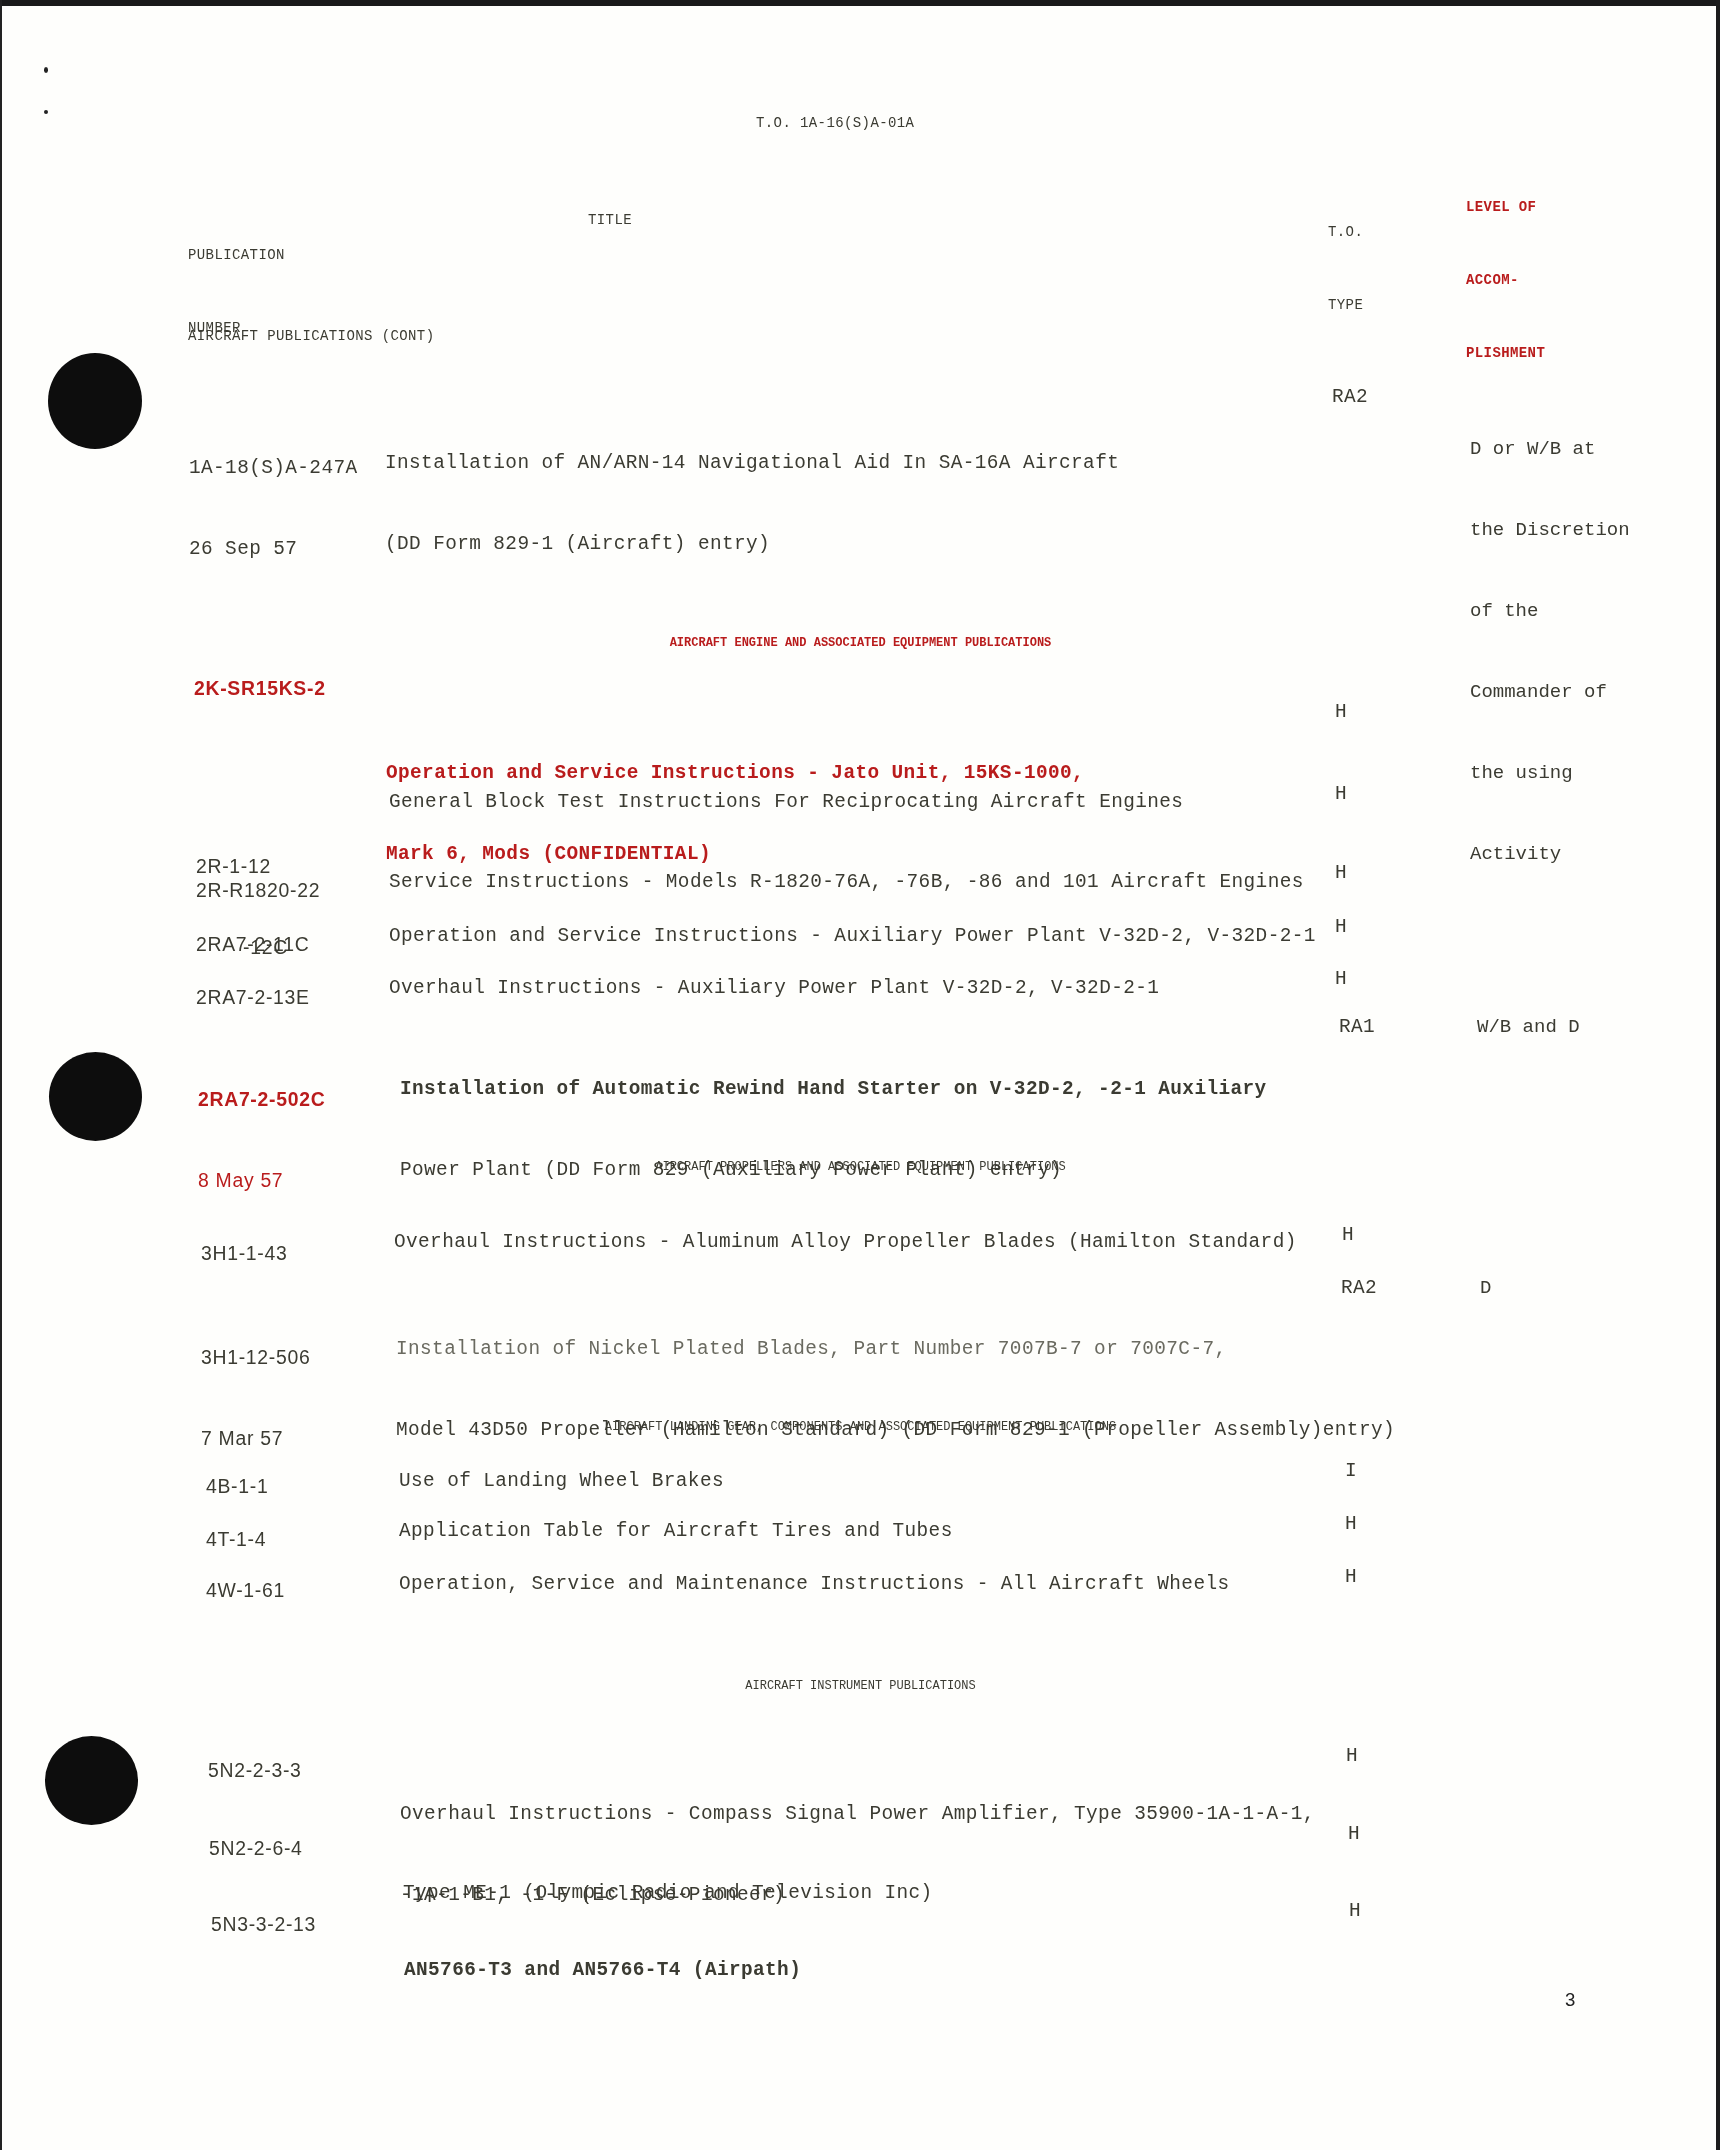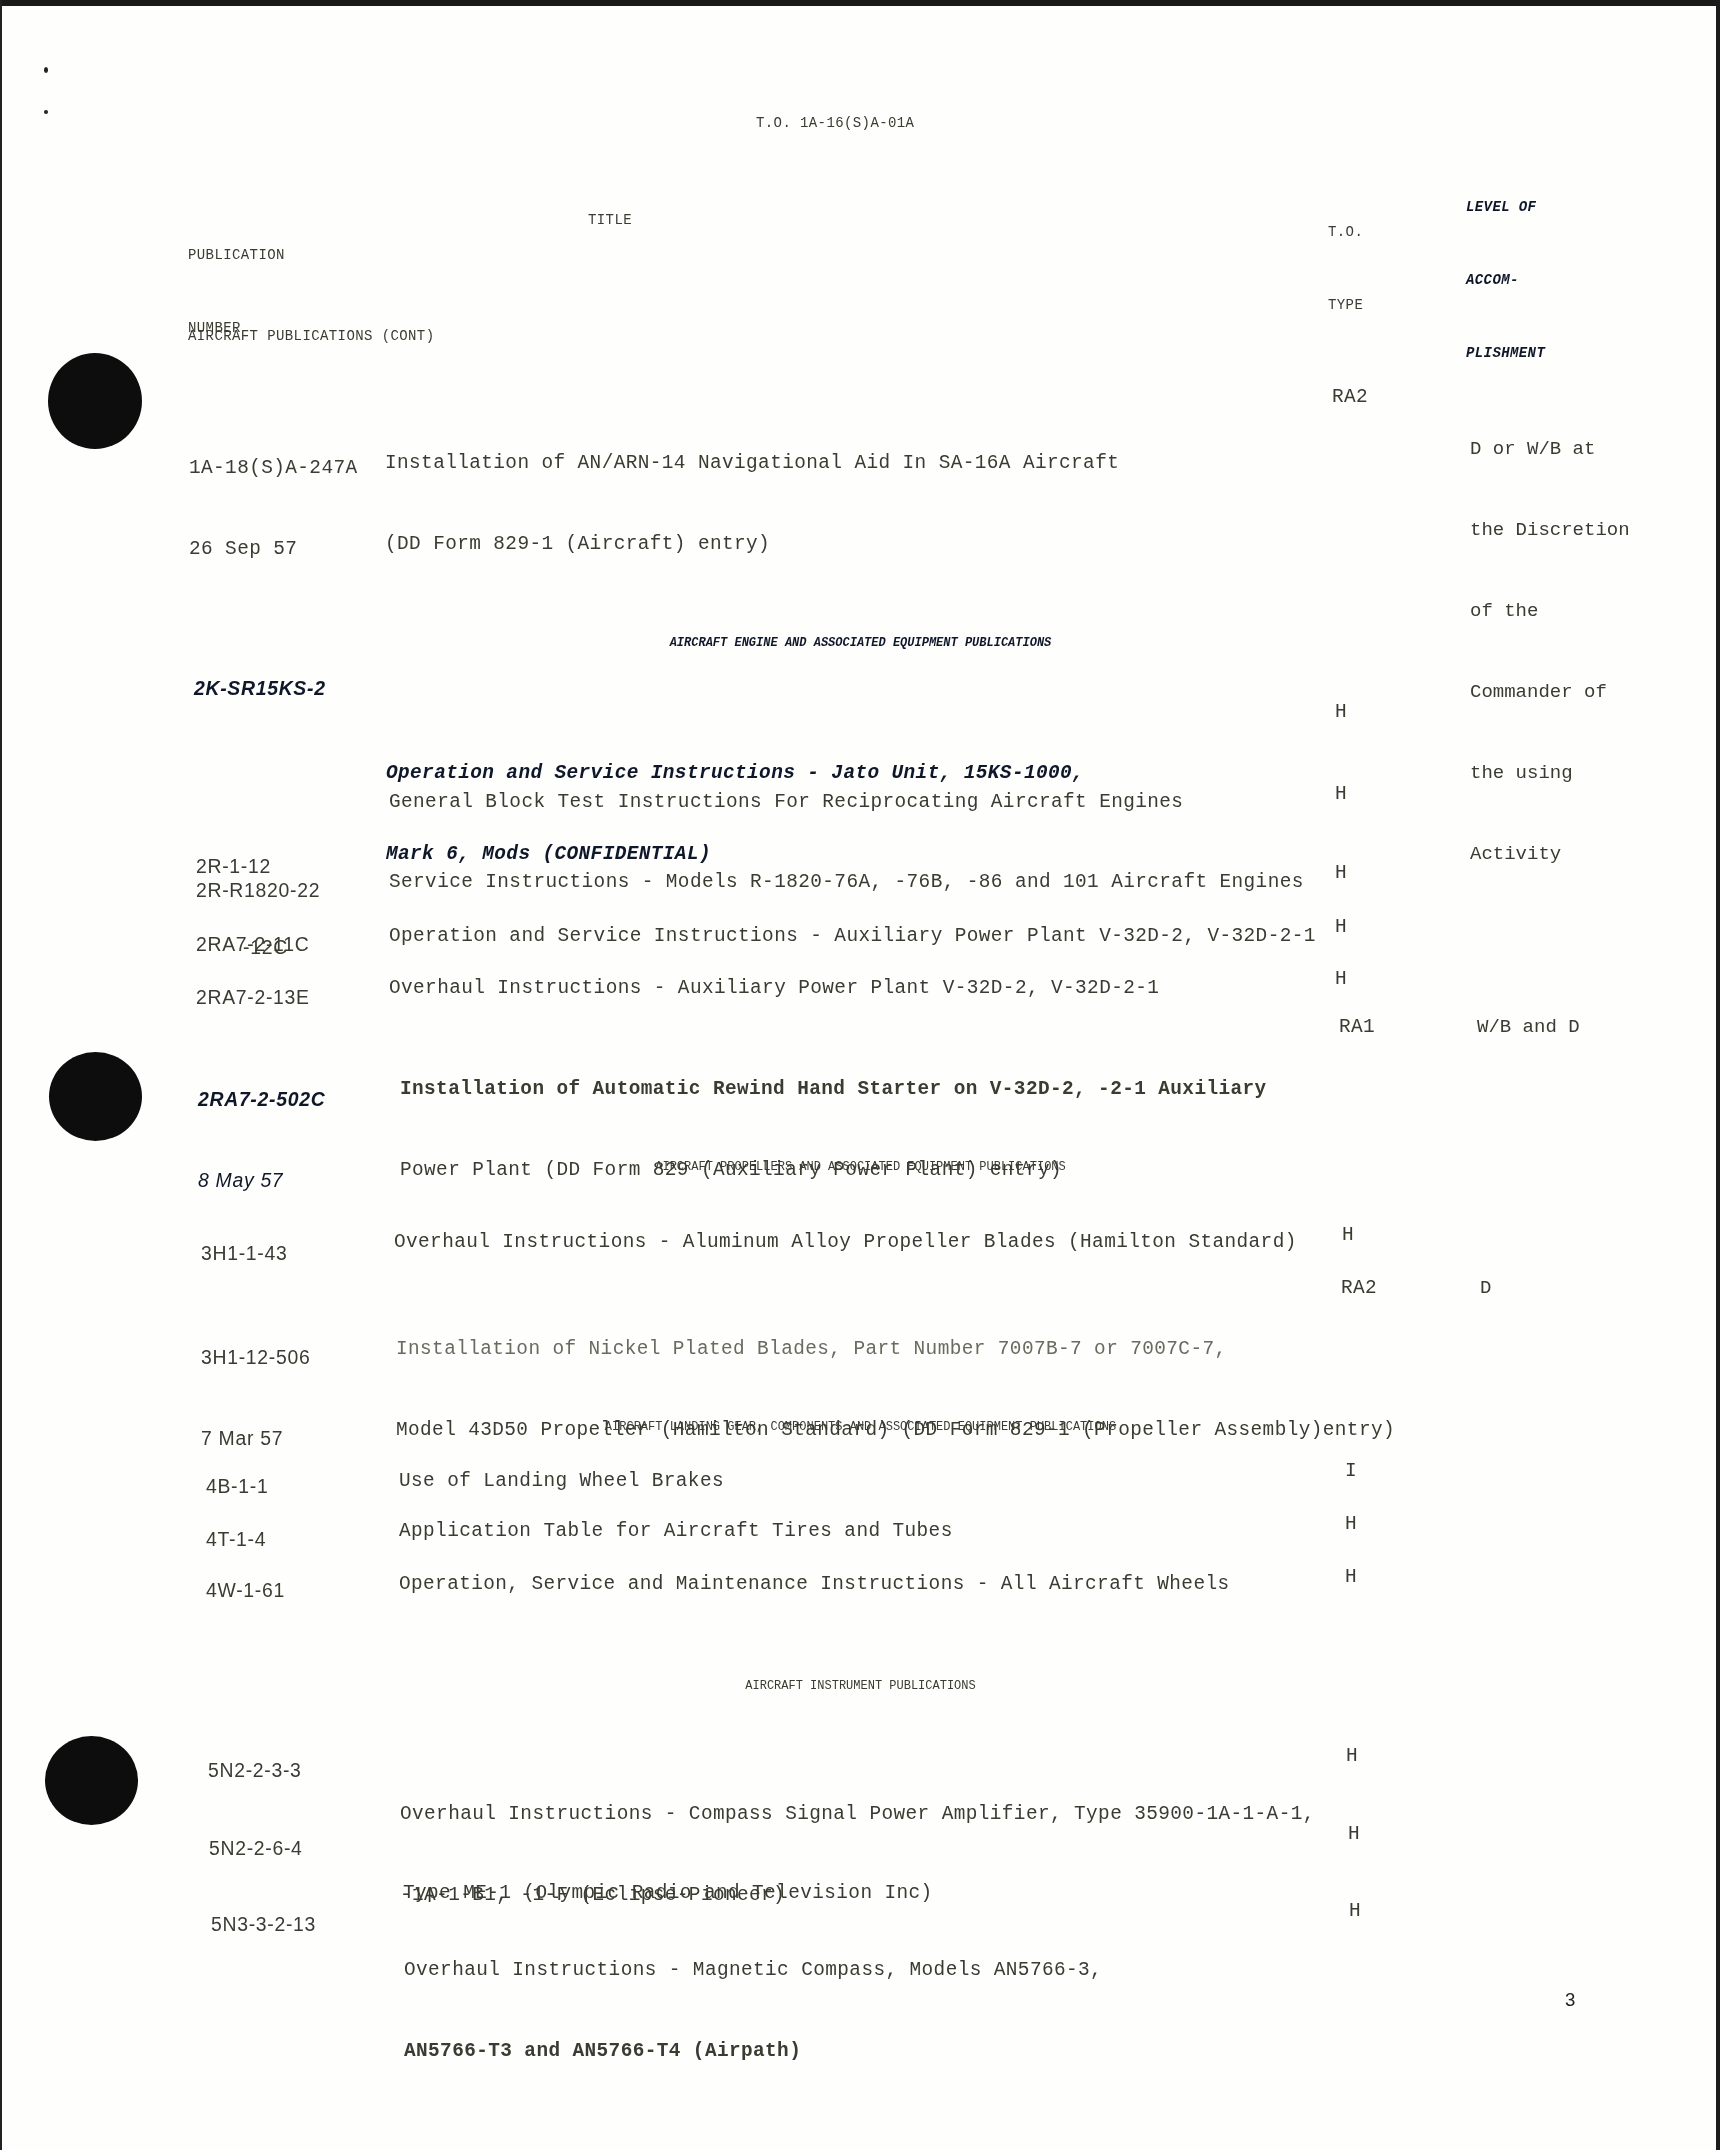--- a/index.html
+++ b/index.html
@@ -17,21 +17,21 @@
   .edge-left { position: absolute; left: 0; top: 0; width: 2.2px; height: 2151px; background: #222; }
   .edge-right { position: absolute; right: 0; top: 0; width: 5px; height: 2151px; background: #1c1c1c; }
   .hole { position: absolute; background: #0d0d0d; border-radius: 50%; }
   .speck { position: absolute; background: #222; border-radius: 50%; }
   .t {
     position: absolute; white-space: pre; font-size: 19.4px; line-height: 27px;
     letter-spacing: 0.4px;
   }
   .hdr { font-size: 14px; line-height: 24.4px; }
   .cond { font-family: "Liberation Sans Narrow", "Liberation Sans", sans-serif; font-size: 19.4px; letter-spacing: 0.7px; }
-  .bold { font-weight: bold; color: #0f172a; font-style: italic; }
+  .bold { font-weight: bold; color: #b91c1c; }
   .section { position: absolute; left: 0; width: 1721px; text-align: center; font-size: 12px; line-height: 23px; white-space: pre; }
   .pageno { position: absolute; font-family: "Liberation Sans", sans-serif; font-size: 18.6px; color: #222; }
   .lvl { position: absolute; white-space: pre; font-size: 19px; line-height: 27px; }
 </style>
 </head>
 <body>
 
 <div class="page">
   <div class="edge-top"></div>
   <div class="edge-left"></div>
@@ -189,21 +189,20 @@
     <div class="t cond" style="left:209px;top:1835px;">5N2-2-6-4</div>
     <div class="t" style="left:403px;top:1826px;">
       <div>Type ME-1 (Olympic Radio and Television Inc)</div>
     </div>
     <div class="t" style="left:1348px;top:1821px;">H</div>
   </div>
 
   <div>
     <div class="t cond" style="left:211px;top:1911px;">5N3-3-2-13</div>
     <div class="t" style="left:404px;top:1903px;">
-      <div>Overhaul Instructions - Magnetic Compass, Models AN5766-3,</div>
       <div style="font-weight:bold;">AN5766-T3 and AN5766-T4 (Airpath)</div>
     </div>
     <div class="t" style="left:1349px;top:1898px;">H</div>
   </div>
 
   <div class="pageno" style="left:1565px;top:1989px;">3</div>
 </div>
 
 
 </body></html>

